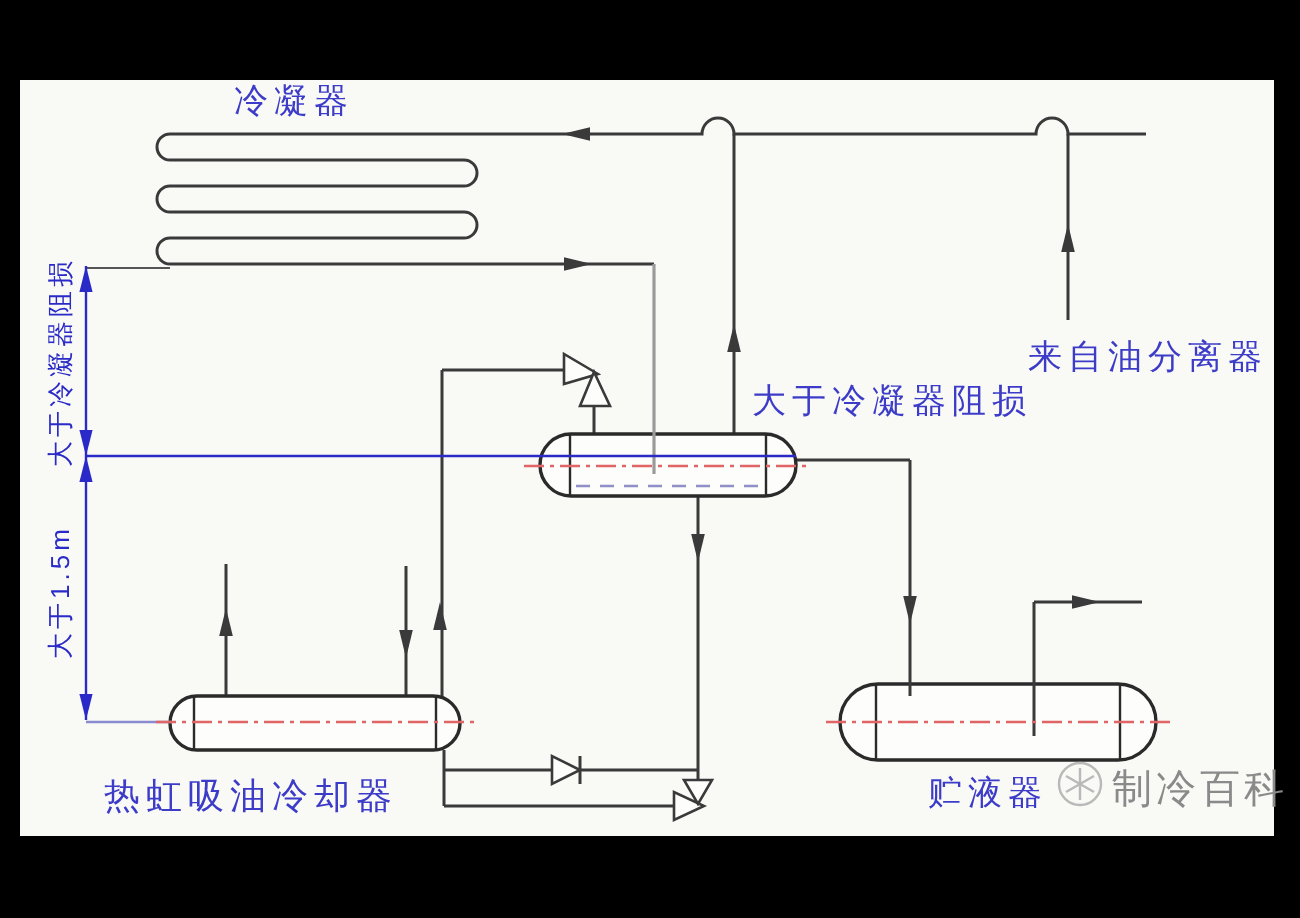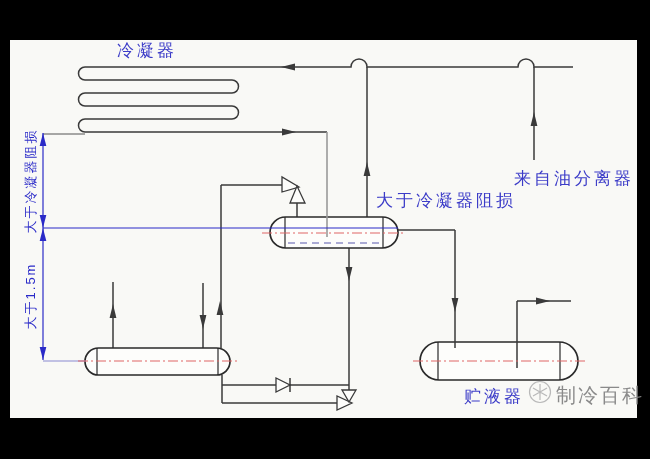--- a/index.html
+++ b/index.html
@@ -124,19 +124,20 @@
 
     <g class="wmlogo">
       <circle cx="540" cy="392" r="10.5"></circle>
       <path d="M 540 384 V 400 M 533 388 L 547 396 M 547 388 L 533 396"></path>
     </g>
   </svg>
 
   <span class="lbl" style="left:117px;top:42px;">冷凝器</span>
   <span class="lbl" style="left:514px;top:170px;">来自油分离器</span>
   <span class="lbl" style="left:376px;top:192px;">大于冷凝器阻损</span>
+  <span class="lbl" style="left:52px;top:389px;font-size:18px;">热虹吸油冷却器</span>
   <span class="lbl" style="left:464px;top:388px;font-size:17px;">贮液器</span>
 
   <span class="dim" style="left:30px;top:181px;">大于冷凝器阻损</span>
   <span class="dim" style="left:30px;top:296px;">大于1.5m</span>
 
   <span class="wm" style="left:556px;top:385px;">制冷百科</span>
 </div>
 
 </body></html>

